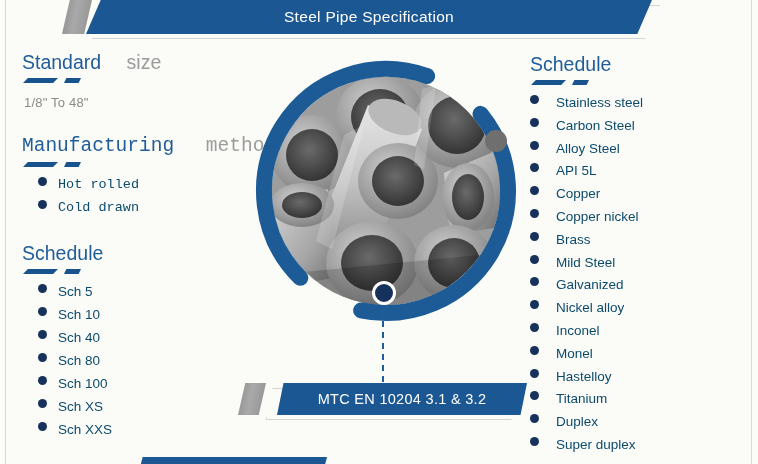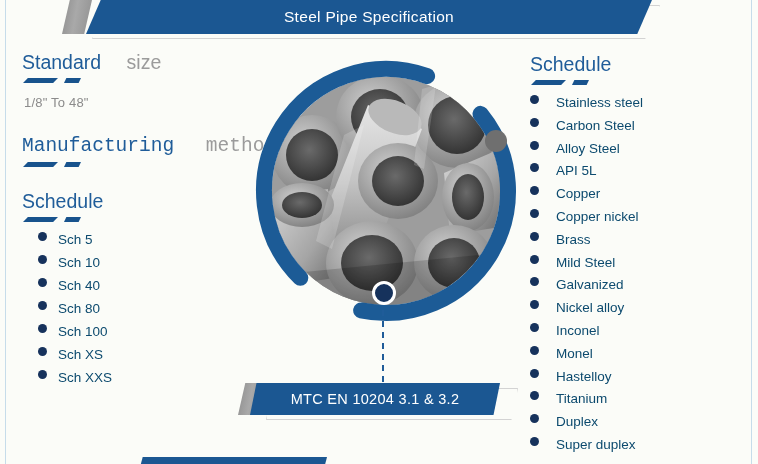--- a/index.html
+++ b/index.html
@@ -74,21 +74,21 @@
   
   #title-ribbon { left: 62px; top: 0px; width: 600px; }
   #title-ribbon .rib-blue    { left: 24px; width: 566px; }
   #title-ribbon .rib-outline { left: 30px; width: 568px; }
   #title-ribbon .rib-label   { font-size: 15.5px; }
 
   
   #mtc-ribbon { left: 238px; top: 383px; width: 282px; height: 32px; }
   #mtc-ribbon .rib-gray, #mtc-ribbon .rib-blue, #mtc-ribbon .rib-outline { height: 32px; }
   #mtc-ribbon .rib-gray  { width: 28px; }
-  #mtc-ribbon .rib-blue  { left: 12px; width: 250px; }
+  #mtc-ribbon .rib-blue  { left: 39px; width: 250px; }
   #mtc-ribbon .rib-outline { left: 28px; width: 252px; }
   #mtc-ribbon .rib-label { font-size: 14.5px; font-style: normal; font-weight: 400; }
 
   
   #bottom-ribbon {
     position: absolute;
     left: 135px;
     top: 457px;
     width: 192px;
     height: 30px;
@@ -235,20 +235,30 @@
   </div>
 
   <div class="section" style="margin-top:24px;font-family:Liberation Mono, monospace;">
     <div class="sec-head">
       <span class="hl-strong">Manufacturing</span><span class="hl-soft"> methods</span>
     </div>
     <div class="head-rule">
         <i class="d1"></i>
         <i class="d2"></i>
       </div>
+    <ul class="bullets">
+      <li>
+          <span class="dot"></span>
+          <span>Hot rolled</span>
+        </li>
+      <li>
+          <span class="dot"></span>
+          <span>Cold drawn</span>
+        </li>
+    </ul>
   </div>
 
   <div class="section" style="margin-top:18px;">
     <div class="sec-head">
       <span class="hl-strong">Schedule</span><span class="hl-soft"></span>
     </div>
     <div class="head-rule">
         <i class="d1"></i>
         <i class="d2"></i>
       </div>

